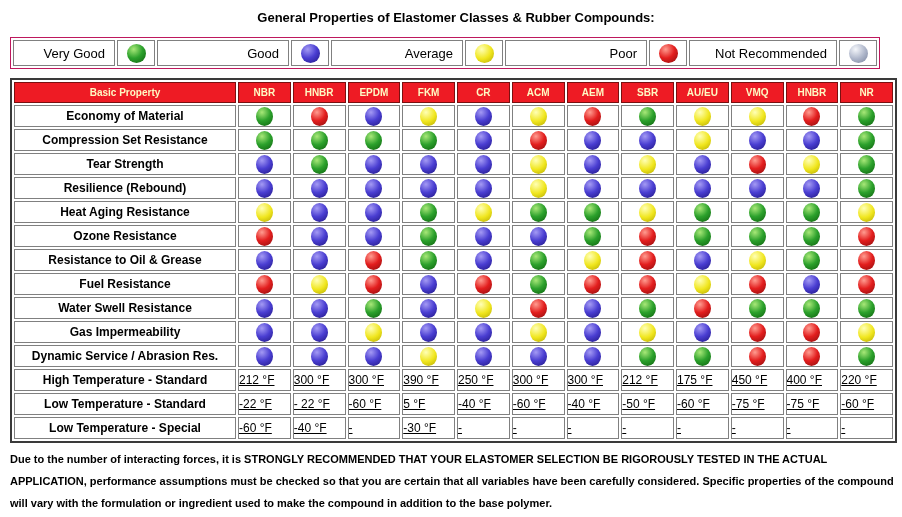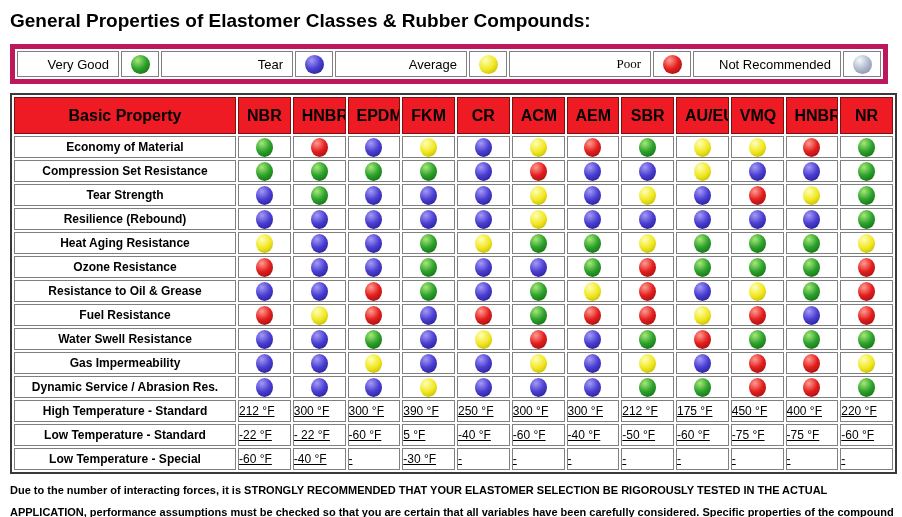--- a/index.html
+++ b/index.html
@@ -10,29 +10,30 @@
     height: 517px;
     overflow: hidden;
     font-family: "Liberation Sans", sans-serif;
     color: #000000;
   }
   .page {
     padding: 10px 0 0 10px;
     width: 892px;
   }
   .title {
-    font-size: 19px;
+    font-size: 13px;
     font-weight: bold;
     margin-bottom: 12px;
+    text-align: center;
   }
   
   table.legend {
     border-collapse: separate;
     border-spacing: 2px;
-    border: 5px solid #be185d;
+    border: 1px solid #be185d;
     margin-bottom: 9px;
     table-layout: fixed;
   }
   table.legend td {
     border: 1px solid #808080;
     height: 22px;
     background: #fff;
   }
   td.legend-label {
     text-align: right;
@@ -47,27 +48,27 @@
   
   table.main {
     border-collapse: separate;
     border-spacing: 2px;
     border: 2px solid #3a3a3a;
     table-layout: fixed;
     width: 887px;
   }
   table.main th {
     background: var(--c-header_red, #ee1b24);
-    color: #000000;
-    font-size: 16px;
+    color: #fef9c3;
+    font-size: 10px;
     font-weight: bold;
     border: 1px solid #7a1010;
     height: 19px;
     text-align: center;
-    padding: 8px;
+    padding: 0;
     overflow: hidden;
     white-space: nowrap;
   }
   table.main td {
     border: 1px solid #808080;
     height: 20px;
     padding: 0;
     background: #fff;
     overflow: hidden;
     white-space: nowrap;
@@ -128,25 +129,25 @@
 
 <div class="page">
 
   <div class="title">General Properties of Elastomer Classes &amp; Rubber Compounds:</div>
 
   <table class="legend">
     <tbody>
       <tr>
           <td class="legend-label" style="width: 90px;">Very Good</td>
           <td class="legend-ball-cell"><span class="ball ball-green"></span></td>
-          <td class="legend-label" style="width: 120px;">Tear</td>
+          <td class="legend-label" style="width: 120px;">Good</td>
           <td class="legend-ball-cell"><span class="ball ball-blue"></span></td>
           <td class="legend-label" style="width: 120px;">Average</td>
           <td class="legend-ball-cell"><span class="ball ball-yellow"></span></td>
-          <td class="legend-label" style="width: 130px; font-family: Liberation Serif, serif;">Poor</td>
+          <td class="legend-label" style="width: 130px;">Poor</td>
           <td class="legend-ball-cell"><span class="ball ball-red"></span></td>
           <td class="legend-label" style="width: 136px;">Not Recommended</td>
           <td class="legend-ball-cell"><span class="ball ball-gray"></span></td>
         </tr>
     </tbody>
   </table>
 
   <table class="main">
     <colgroup>
         <col style="width: 222px;">

